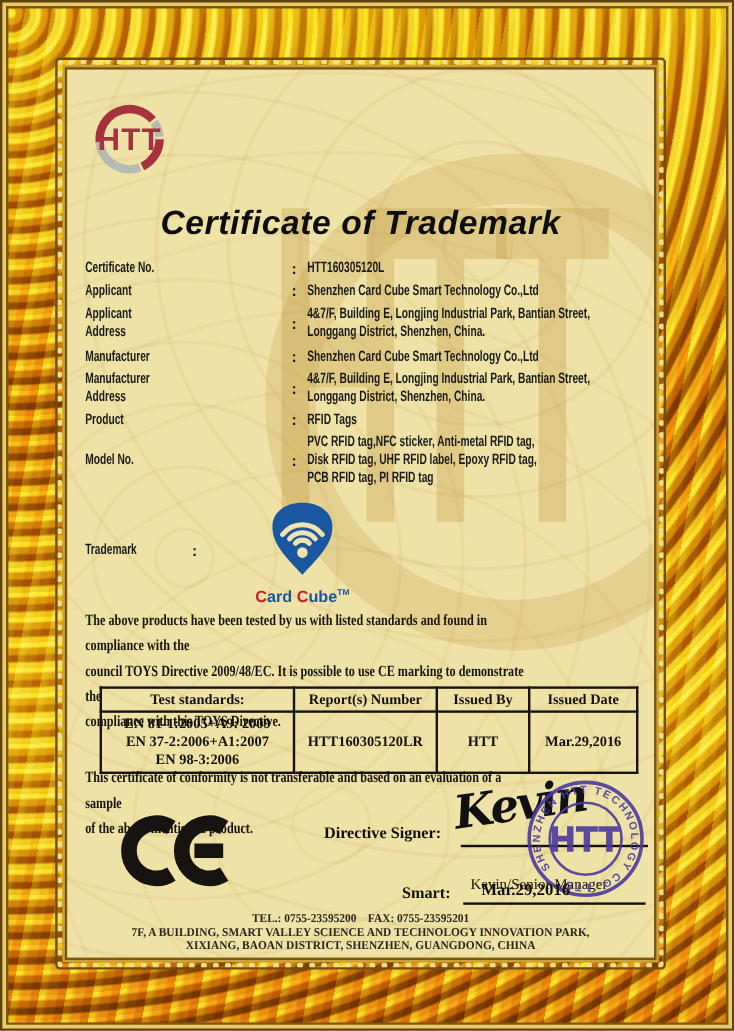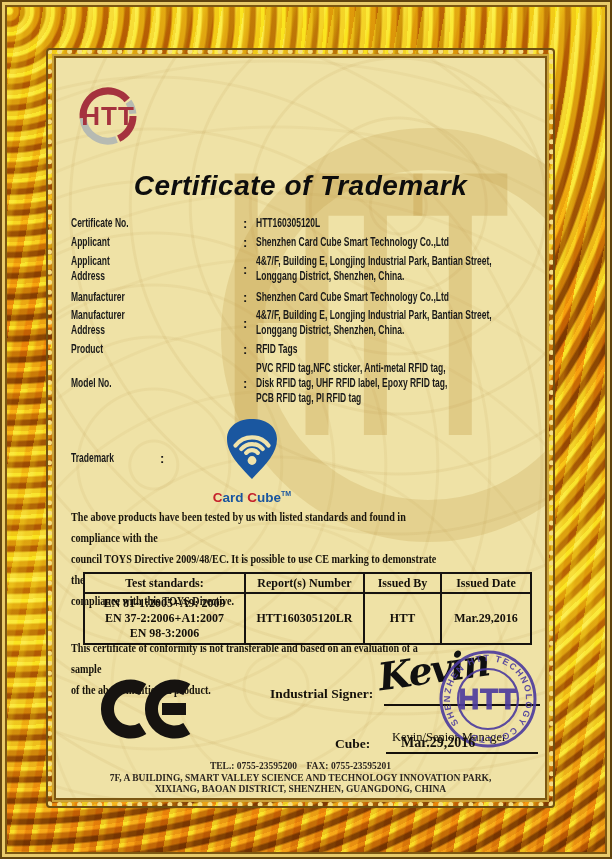--- a/index.html
+++ b/index.html
@@ -192,42 +192,42 @@
 of the above mentioned product.</div>
 
     <div class="ce" aria-label="CE">
       <svg width="92" height="66" viewBox="0 0 92 66">
         <path d="M42.8 13.6 A23 23 0 1 0 42.8 52.4" fill="none" stroke="#161310" stroke-width="13"></path>
         <path d="M86.8 13.6 A23 23 0 1 0 86.8 52.4" fill="none" stroke="#161310" stroke-width="13"></path>
         <path d="M62 33 H86" fill="none" stroke="#161310" stroke-width="12"></path>
       </svg>
     </div>
 
-    <div class="auth-label">Industrial Signer:</div>
+    <div class="auth-label">Directive Signer:</div>
     <div class="sig-script">Kevin</div>
     <div class="sig-line"></div>
     <div class="sig-title">Kevin/Senior Manager</div>
 
     <div class="stamp">
       <svg width="110" height="110" viewBox="0 0 110 110">
         <circle cx="55" cy="55" r="47" fill="none" stroke="#4b3a9e" stroke-width="3"></circle>
         <circle cx="55" cy="55" r="30" fill="none" stroke="#4b3a9e" stroke-width="2.2"></circle>
         <defs>
             <path id="ringPath" d="M17 55 A38 38 0 1 1 93 55 A38 38 0 1 1 17 55"></path>
           </defs>
         <g transform="rotate(-40 55 55)">
           <text font-family="Liberation Sans,sans-serif" font-size="9" font-weight="bold" letter-spacing="1.6" fill="#4b3a9e">
             <textPath href="#ringPath">SHENZHEN HTT TECHNOLOGY CO.,LTD</textPath>
           </text>
         </g>
         <text x="55" y="65" text-anchor="middle" font-family="Liberation Sans,sans-serif" font-size="29" font-weight="bold" letter-spacing="1" fill="#4b3a9e" stroke="#4b3a9e" stroke-width="1.2">HTT</text>
       </svg>
     </div>
 
-    <div class="date-label">Cube:</div>
+    <div class="date-label">Smart:</div>
     <div class="date-value">Mar.29,2016</div>
     <div class="date-line"></div>
 
     <div class="footer">
       <div class="footer-line">TEL.: 0755-23595200    FAX: 0755-23595201</div>
       <div class="footer-line">7F, A BUILDING, SMART VALLEY SCIENCE AND TECHNOLOGY INNOVATION PARK,</div>
       <div class="footer-line">XIXIANG, BAOAN DISTRICT, SHENZHEN, GUANGDONG, CHINA</div>
     </div>
 
   </div>

